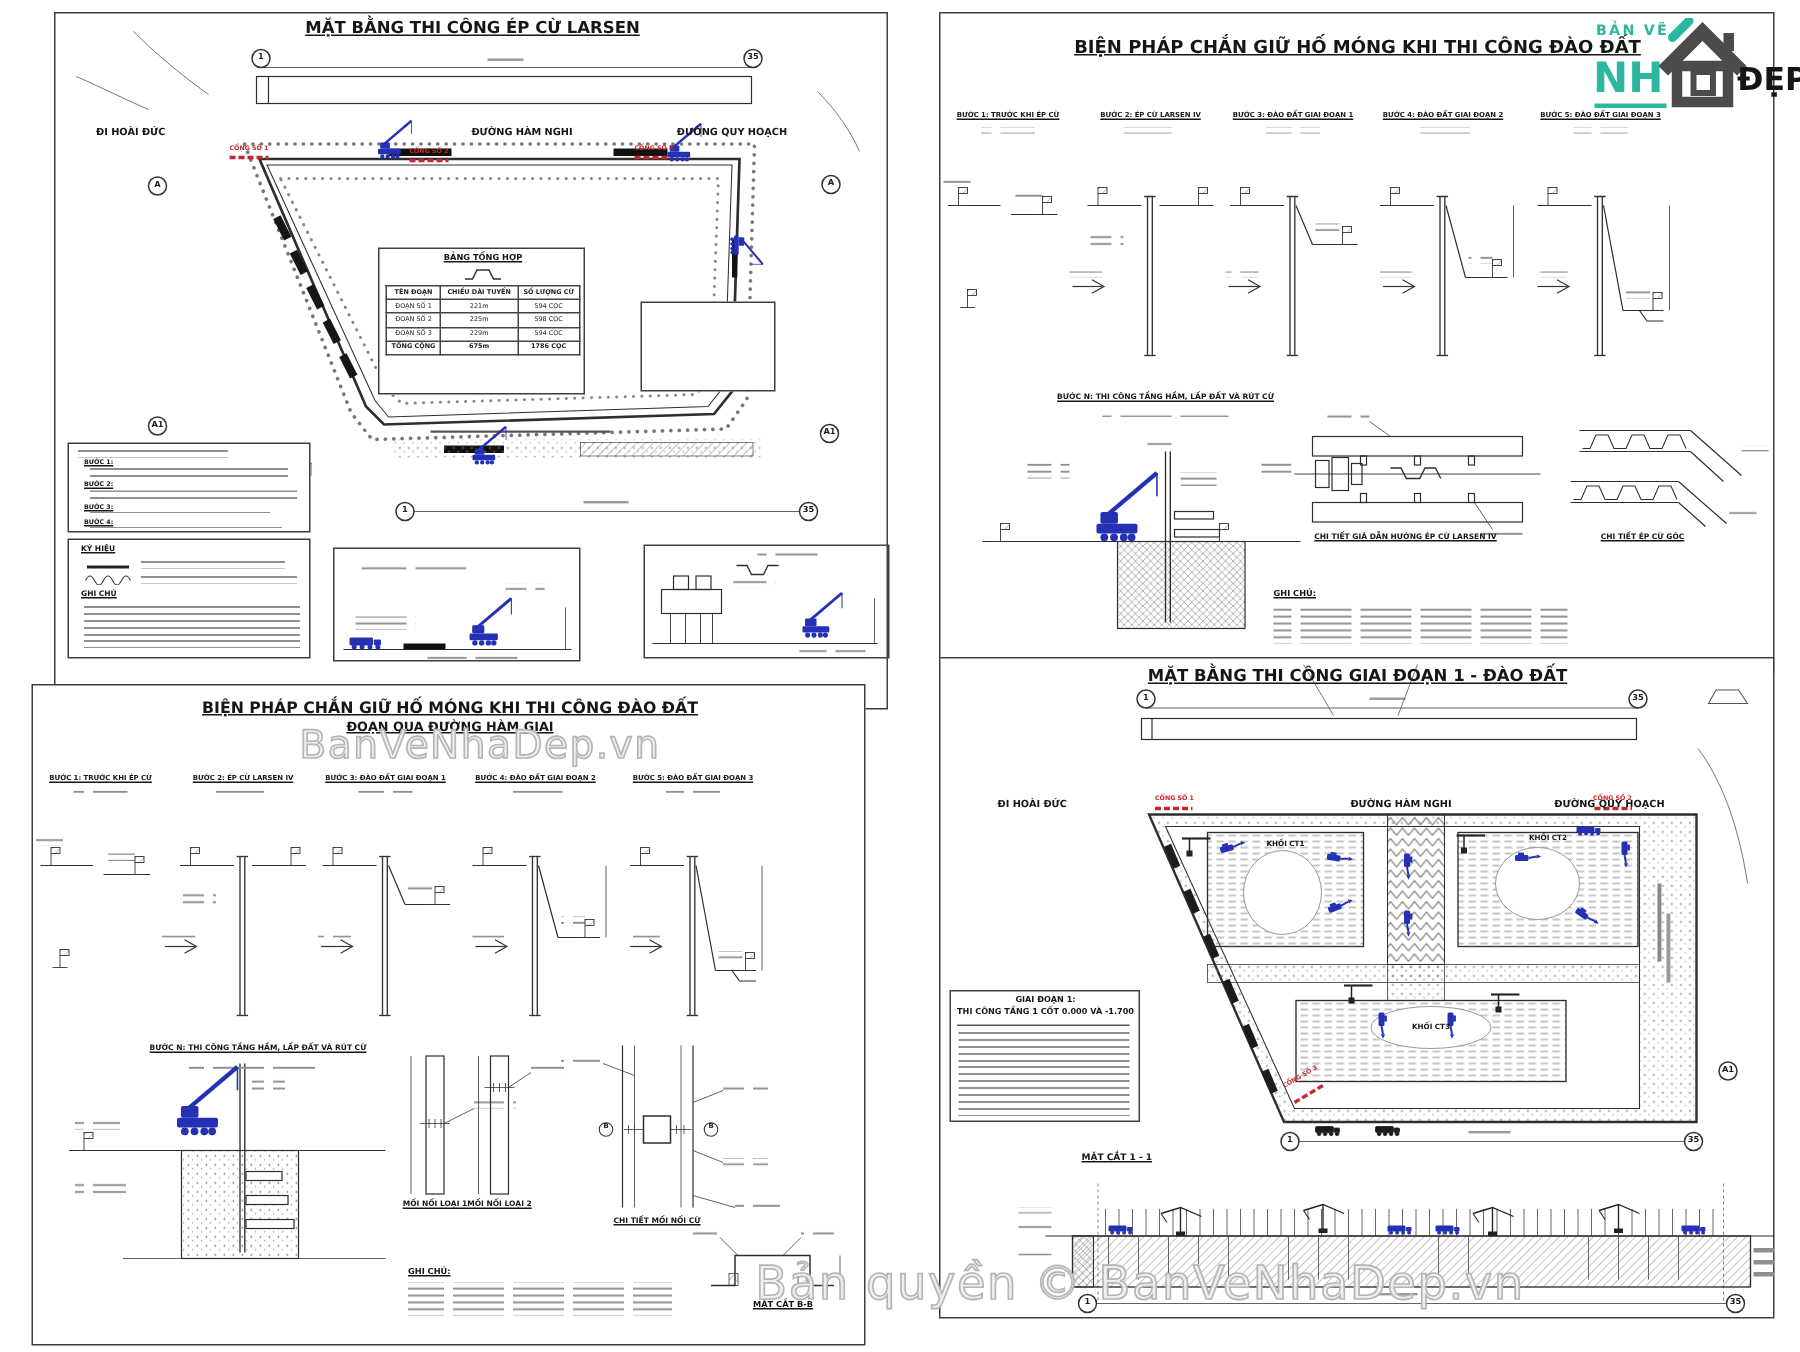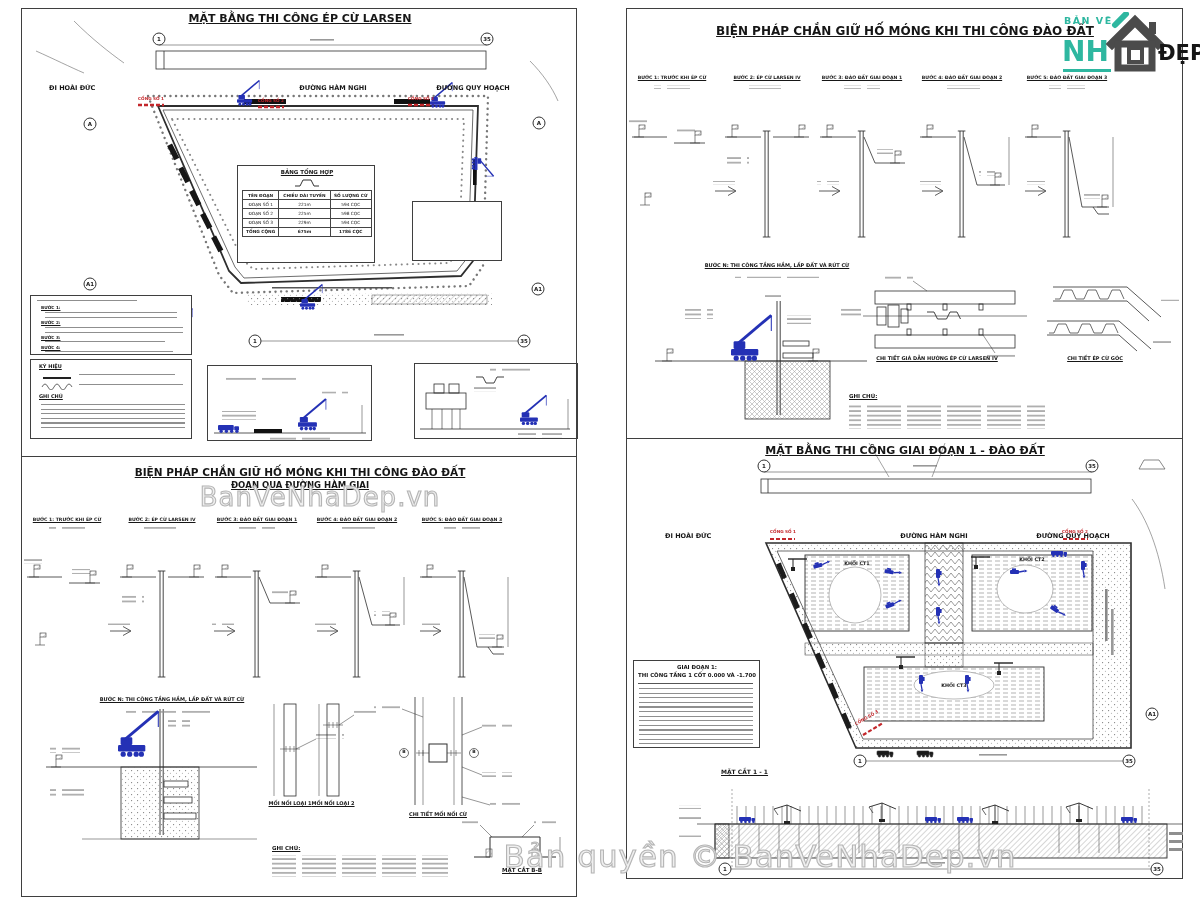--- a/index.html
+++ b/index.html
@@ -93,21 +93,21 @@
       <line x1="-2.2" y1="0" x2="5.4" y2="0"></line>
         <line x1="-2.2" y1="106" x2="5.4" y2="106"></line>
     </g>
     <g id="arr" stroke="#333" fill="none">
       <line x1="0" y1="0" x2="20" y2="0" stroke-width="0.8"></line>
       <path d="M13,-4.5 L21,0 L13,4.5" stroke-width="0.8"></path>
     </g>
   </defs>
 </svg>
 
-<div class="box" style="left:21px;top:8px;width:556px;height:465px">
+<div class="box" style="left:36px;top:8px;width:556px;height:465px">
   <svg class="lay" width="556" height="441" viewBox="0 0 556 441">
     <g stroke="#2e2e2e" fill="none" stroke-width="0.8">
 
       <rect x="134" y="42" width="330" height="18"></rect>
       <line x1="142" y1="42" x2="142" y2="60"></line>
       <line x1="137" y1="36" x2="465" y2="36" stroke-width="0.5"></line>
       <rect x="288" y="30" width="24" height="1.6" fill="#999" stroke="none"></rect>
 
       <path d="M52,12 C70,30 88,44 102,54" stroke="#666" stroke-width="0.6"></path>
       <path d="M14,42 C32,50 48,58 62,64" stroke="#666" stroke-width="0.6"></path>

